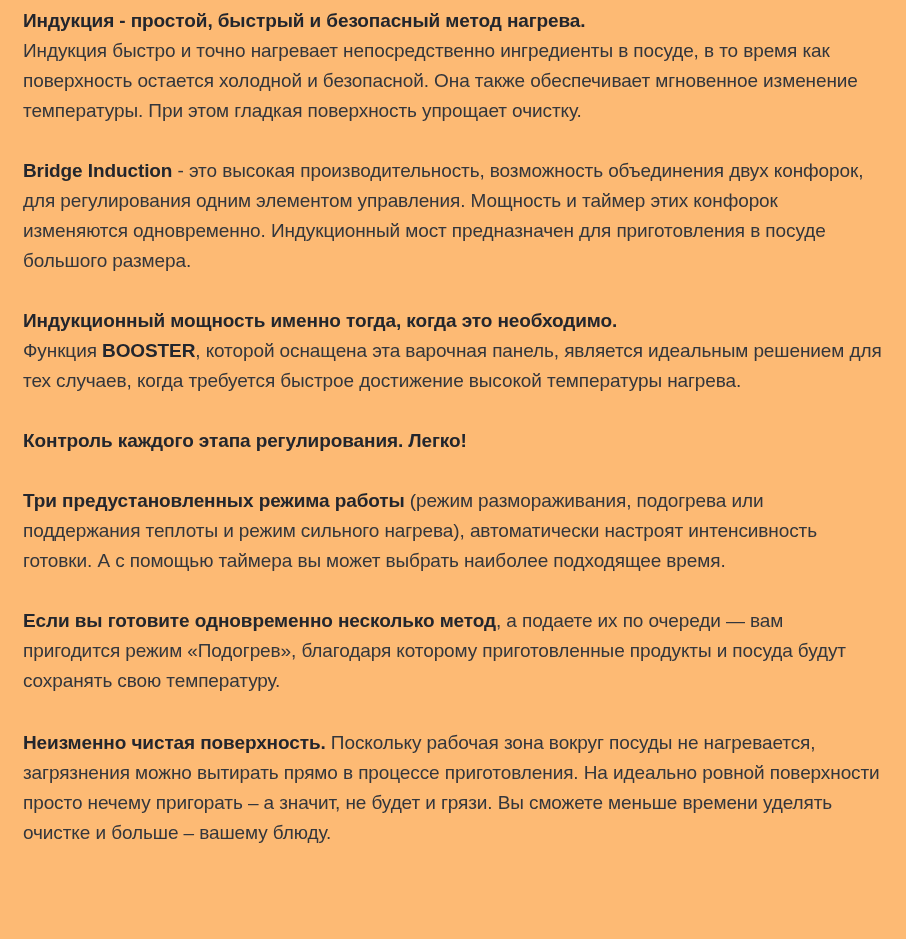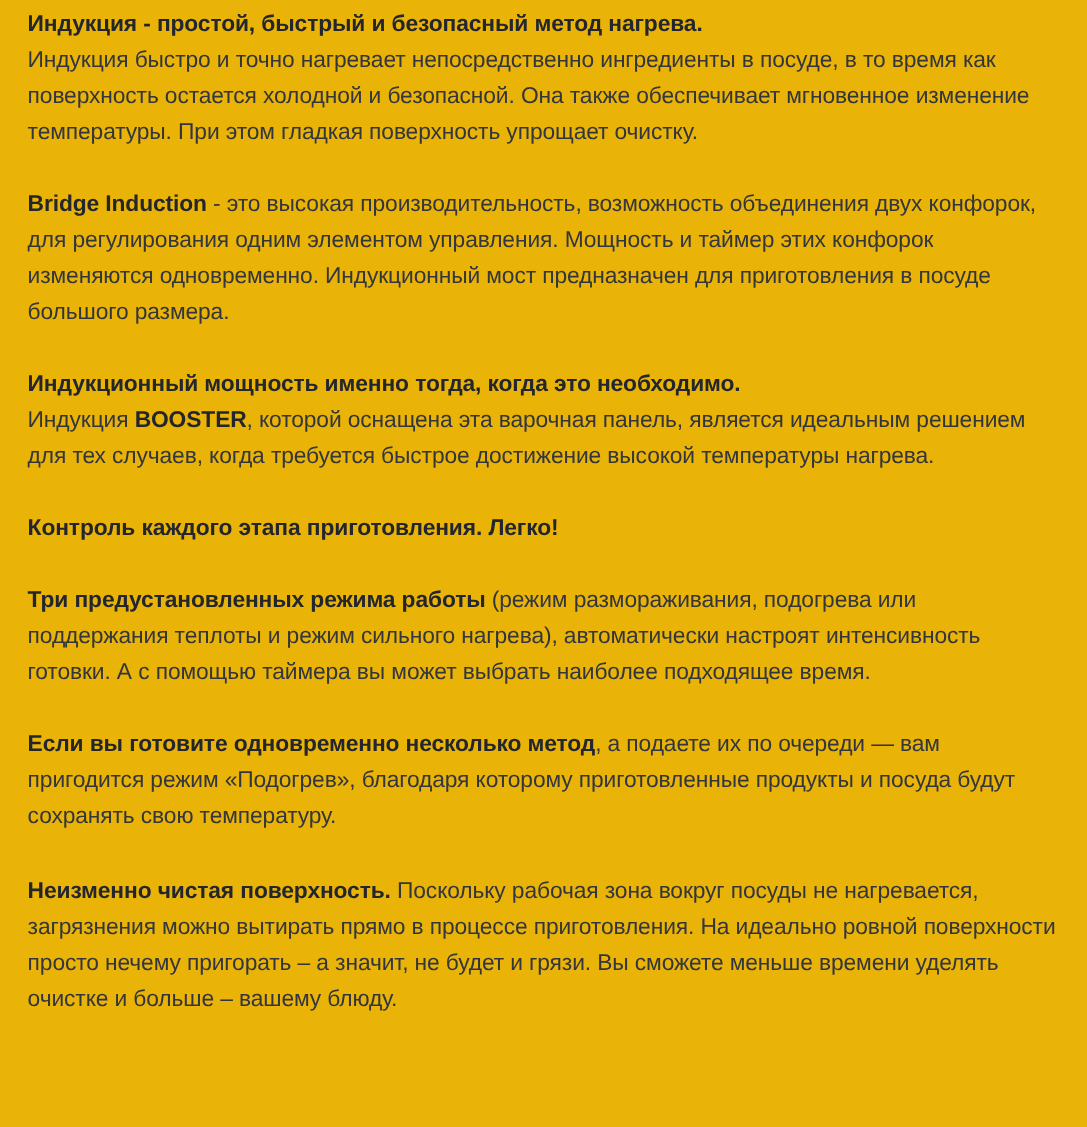--- a/index.html
+++ b/index.html
@@ -5,21 +5,21 @@
   html, body {
     margin: 0;
     padding: 0;
     background: #ffffff;
   }
   main.page {
     width: 906px;
     height: 939px;
     box-sizing: border-box;
     padding: 6px 22px 20px 23px;
-    background: #eab308;
+    background: #fdba74;
     overflow: hidden;
     font-family: "Liberation Sans", "DejaVu Sans", sans-serif;
   }
   .sections {
     width: 860px;
   }
   p.section {
     margin: 0 0 30px 0;
     font-size: 19px;
     line-height: 30px;
@@ -36,19 +36,19 @@
     color: #23262d;
   }
 </style>
 </head>
 <body>
 
 <main class="page">
   <article class="sections">
       <p class="section"><strong>Индукция - простой, быстрый и безопасный метод нагрева.</strong><br><span>Индукция быстро и точно нагревает непосредственно ингредиенты в посуде, в то время как поверхность остается холодной и безопасной. Она также обеспечивает мгновенное изменение температуры. При этом гладкая поверхность упрощает очистку.</span></p>
       <p class="section"><strong>Bridge Induction</strong><span> - это высокая производительность, возможность объединения двух конфорок, для регулирования одним элементом управления. Мощность и таймер этих конфорок изменяются одновременно. Индукционный мост предназначен для приготовления в посуде большого размера.</span></p>
-      <p class="section"><strong>Индукционный мощность именно тогда, когда это необходимо.</strong><br><span>Индукция </span><strong>BOOSTER</strong><span>, которой оснащена эта варочная панель, является идеальным решением для тех случаев, когда требуется быстрое достижение высокой температуры нагрева.</span></p>
-      <p class="section"><strong>Контроль каждого этапа приготовления. Легко!</strong><br></p>
+      <p class="section"><strong>Индукционный мощность именно тогда, когда это необходимо.</strong><br><span>Функция </span><strong>BOOSTER</strong><span>, которой оснащена эта варочная панель, является идеальным решением для тех случаев, когда требуется быстрое достижение высокой температуры нагрева.</span></p>
+      <p class="section"><strong>Контроль каждого этапа регулирования. Легко!</strong><br></p>
       <p class="section"><strong>Три предустановленных режима работы</strong><span> (режим размораживания, подогрева или поддержания теплоты и режим сильного нагрева), автоматически настроят интенсивность готовки. А с помощью таймера вы может выбрать наиболее подходящее время.</span></p>
       <p class="section"><strong>Если вы готовите одновременно несколько метод</strong><span>, а подаете их по очереди — вам пригодится режим «Подогрев», благодаря которому приготовленные продукты и посуда будут сохранять свою температуру.</span></p>
       <p class="section"><strong>Неизменно чистая поверхность.</strong><span> Поскольку рабочая зона вокруг посуды не нагревается, загрязнения можно вытирать прямо в процессе приготовления. На идеально ровной поверхности просто нечему пригорать – а значит, не будет и грязи. Вы сможете меньше времени уделять очистке и больше – вашему блюду.</span></p>
     </article>
 </main>
 
 </body></html>

